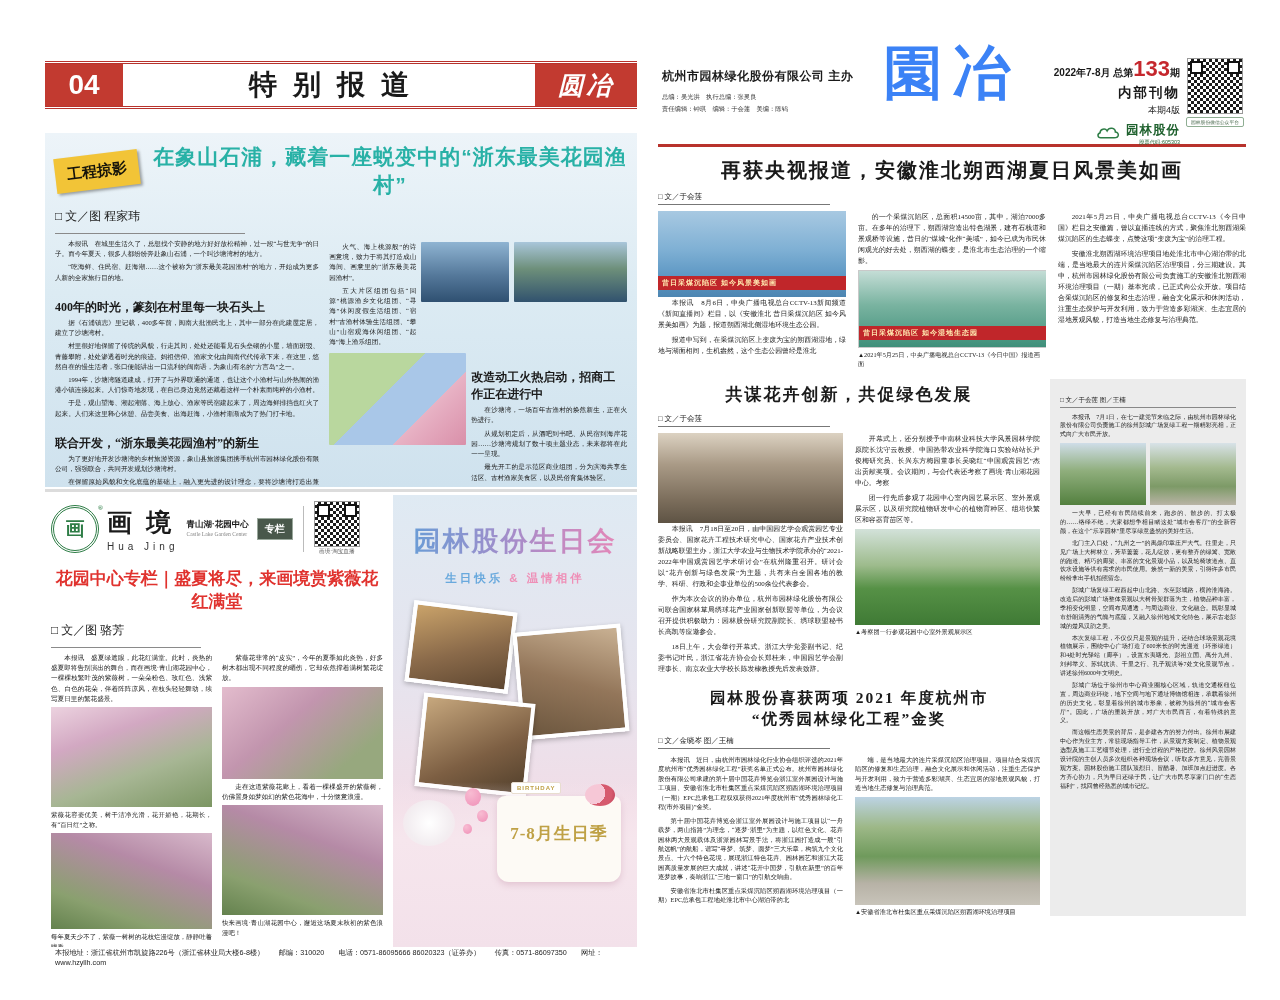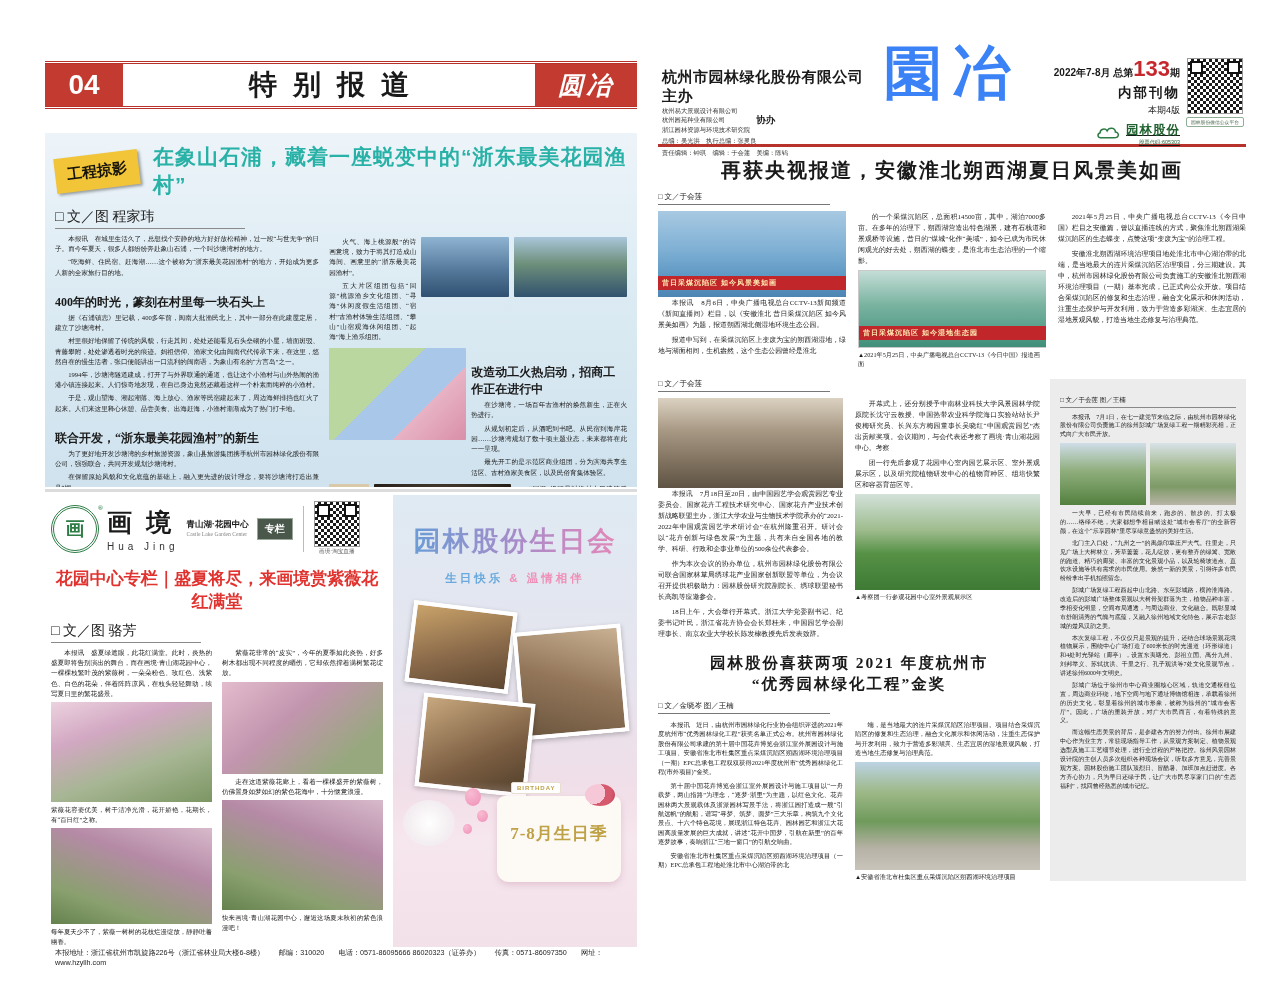--- a/index.html
+++ b/index.html
@@ -17,22 +17,22 @@
   .sec-title{flex:1;text-align:center;align-self:center;font-weight:bold;font-size:28px;letter-spacing:16px;padding-left:16px;}
   .brand-box{width:102px;background:#c23a30;color:#fff;display:flex;align-items:center;justify-content:center;
              font:bold 25px "Liberation Serif",serif;font-style:italic;letter-spacing:3px;}
 
   
   .feature{position:absolute;top:78px;left:0;right:0;height:354px;box-sizing:border-box;padding:8px 10px;
            background:linear-gradient(180deg,#edf4f9 0%,#dcebf3 45%,#cfe2ee 100%);overflow:hidden;}
   .feature-top{display:flex;align-items:center;gap:14px;margin-top:2px;}
   .badge-tag{background:#f2c437;color:#15130a;font:bold 15px "Liberation Serif",serif;padding:8px 12px;
              transform:rotate(-7deg);box-shadow:2px 2px 3px rgba(0,0,0,.35);white-space:nowrap;}
-  .feature-headline{flex:1;margin:0;text-align:left;color:#28b1a6;font:bold 21px "Liberation Sans",sans-serif;letter-spacing:1px;}
-  .byline{font-size:14px;color:#222;border-bottom:1px solid #8a8a8a;width:190px;padding-bottom:2px;margin:9px 0 5px;}
+  .feature-headline{flex:1;margin:0;text-align:center;color:#28b1a6;font:bold 21px "Liberation Sans",sans-serif;letter-spacing:1px;}
+  .byline{font-size:12px;color:#222;border-bottom:1px solid #8a8a8a;width:190px;padding-bottom:8px;margin:9px 0 5px;}
   .feature-cols{display:flex;gap:10px;overflow:hidden;}
   .fcol1{width:47%;overflow:hidden;}
   .fcol2{width:53%;overflow:hidden;}
   .fcol p, .ftxt p{font-size:6.6px;line-height:1.55;text-align:justify;margin:0 0 3px;text-indent:2em;}
   .fcol h3{font-size:12px;margin:16px 0 2px;}
   .frow{display:flex;gap:5px;margin:3px 0;}
   .ph{border-radius:1px;flex-shrink:0;}
   .ph-village1{flex:1;height:60px;background:linear-gradient(180deg,#8fb4d2 0%,#55799b 55%,#2f5071 100%);}
   .ph-village2{flex:1.3;height:60px;background:linear-gradient(180deg,#a9c6da 0%,#6d8f7a 45%,#31526e 100%);}
   .ph-map{width:46%;height:92px;background:linear-gradient(135deg,#b9d79e 0%,#b9d79e 42%,#a9c7e8 42%,#a9c7e8 68%,#e8b3c5 68%,#d98fa9 100%);}
@@ -102,36 +102,36 @@
   .cake .flower{position:absolute;right:6px;top:-12px;width:30px;height:22px;border-radius:50%;
         background:radial-gradient(circle at 30% 40%,#f6c7d6 0 45%,#d65a6e 45% 70%,#b93a52 100%);}
   .plaque{position:absolute;left:14px;top:-14px;background:#fff;border:1px solid #e8ddcf;border-radius:2px;
           font:bold 6px "Liberation Sans",sans-serif;color:#bfa146;padding:2px 5px;letter-spacing:1px;}
 
   .lp-footer{position:absolute;bottom:6px;left:10px;right:0;font-size:7.2px;color:#222;font-family:"Liberation Sans",sans-serif;}
 
   
   .rp-mast{position:relative;height:106px;border-bottom:3px solid #b8322c;}
   .mast-left{position:absolute;left:4px;top:30px;width:212px;font-family:"Liberation Sans",sans-serif;}
-  .mast-left .l1{font-size:15px;font-weight:bold;margin-bottom:0;letter-spacing:.5px;}
+  .mast-left .l1{font-size:12px;font-weight:bold;margin-bottom:8px;letter-spacing:.5px;}
   .co-wrap{display:flex;align-items:center;gap:6px;}
   .co-list{font-size:6.3px;line-height:1.5;color:#333;}
   .co-role{font-size:9.5px;font-weight:bold;}
   .mast-left .ed{font-size:6.3px;color:#333;margin-top:3px;}
   .mast-title{position:absolute;left:50%;top:0;transform:translateX(-50%);text-align:center;color:#3b82f6;}
   .mast-title .big{font:bold 58px "Liberation Serif",serif;letter-spacing:10px;line-height:1.25;}
   .yuanye-row{position:absolute;left:58px;right:58px;bottom:8px;display:flex;align-items:center;gap:12px;}
   .redline{flex:1;height:2px;background:#bf2a28;}
   .yuanye{font:bold 13px "Liberation Sans",sans-serif;color:#bf2a28;letter-spacing:6px;}
   .mast-right{position:absolute;right:66px;top:20px;text-align:right;font-family:"Liberation Sans",sans-serif;}
   .issue{font-size:10px;font-weight:bold;}
   .issue .no{font-size:22px;color:#c5272d;line-height:1;}
   .tag1{font-size:13.5px;font-weight:bold;letter-spacing:2px;margin-top:4px;}
   .tag2{font-size:9px;margin-top:2px;}
-  .logo-row{display:flex;justify-content:flex-end;align-items:center;gap:4px;margin-top:5px;text-decoration:underline;}
+  .logo-row{display:flex;justify-content:flex-end;align-items:center;gap:4px;margin-top:5px;}
   .logo-txt{font:bold 12.5px "Liberation Serif",serif;color:#20622f;letter-spacing:1px;}
   .stock{font-size:5.4px;color:#20622f;text-align:right;}
   .mast-qr{position:absolute;right:2px;top:20px;width:58px;text-align:center;}
   .mast-qr .qr{width:54px;height:54px;margin:0 auto;}
   .qr-label{margin-top:3px;border:1px solid #8fae93;border-radius:2px;font-size:4.8px;color:#4a6a4e;padding:1px 0;}
 
   
   .a1{margin-top:10px;}
   .rhead{font:bold 20px "Liberation Serif",serif;text-align:center;letter-spacing:2px;margin:4px 0 8px;}
   .rbyline{font-size:7.5px;border-bottom:1px solid #777;padding-bottom:2px;width:172px;margin-bottom:6px;color:#222;}
@@ -297,28 +297,20 @@
   </div>
 
   <div class="page page-right">
 
     <div class="rp-mast">
       <div class="mast-left">
         <div class="l1">
           <span>杭州市园林绿化股份有限公司</span>
           <span>主办</span>
         </div>
-        <div class="co-wrap">
-          <div class="co-list">
-            <div>杭州易大景观设计有限公司</div>
-            <div>杭州园苑种业有限公司</div>
-            <div>浙江园林资源与环境技术研究院</div>
-          </div>
-          <span class="co-role">协办</span>
-        </div>
         <div class="ed">总编：吴光洪　执行总编：张灵良</div>
         <div class="ed">责任编辑：钟琪　编辑：于会莲　美编：陈钨</div>
       </div>
       <div class="mast-title">
         <div class="big">園冶</div>
       </div>
       <div class="mast-right">
         <div class="issue">
           <span>2022年7-8月 总第</span><span class="no">133</span><span>期</span>
         </div>
@@ -362,20 +354,21 @@
           <p>2021年5月25日，中央广播电视总台CCTV-13《今日中国》栏目之安徽篇，曾以直播连线的方式，聚焦淮北朔西湖采煤沉陷区的生态蝶变，点赞这项“变废为宝”的治理工程。</p>
           <p>安徽淮北朔西湖环境治理项目地处淮北市中心湖泊带的北端，是当地最大的连片采煤沉陷区治理项目，分三期建设。其中，杭州市园林绿化股份有限公司负责施工的安徽淮北朔西湖环境治理项目（一期）基本完成，已正式向公众开放。项目结合采煤沉陷区的修复和生态治理，融合文化展示和休闲活动，注重生态保护与开发利用，致力于营造多彩湖滨、生态宜居的湿地景观风貌，打造当地生态修复与治理典范。</p>
         </div>
       </div>
     </div>
 
     <div class="rp-lower">
       <div class="rp-main">
 
         <div class="a2">
+          <h2 class="rhead">共谋花卉创新，共促绿色发展</h2>
           <div class="rbyline">□ 文／于会莲</div>
           <div class="cols">
             <div class="col">
               <div class="rph ph-conf"></div>
               <p>本报讯　7月18日至20日，由中国园艺学会观赏园艺专业委员会、国家花卉工程技术研究中心、国家花卉产业技术创新战略联盟主办，浙江大学农业与生物技术学院承办的“2021-2022年中国观赏园艺学术研讨会”在杭州隆重召开。研讨会以“花卉创新与绿色发展”为主题，共有来自全国各地的教学、科研、行政和企事业单位的500余位代表参会。</p>
               <p>作为本次会议的协办单位，杭州市园林绿化股份有限公司联合国家林草局绣球花产业国家创新联盟等单位，为会议召开提供积极助力：园林股份研究院副院长、绣球联盟秘书长高凯等应邀参会。</p>
               <p>18日上午，大会举行开幕式。浙江大学党委副书记、纪委书记叶民，浙江省花卉协会会长郑桂来，中国园艺学会副理事长、南京农业大学校长陈发棣教授先后发表致辞。</p>
             </div>
             <div class="col">
               <p>开幕式上，还分别授予中南林业科技大学风景园林学院原院长沈守云教授、中国热带农业科学院海口实验站站长尹俊梅研究员、长兴东方梅园董事长吴晓红“中国观赏园艺”杰出贡献奖项。会议期间，与会代表还考察了画境·青山湖花园中心。考察</p>

